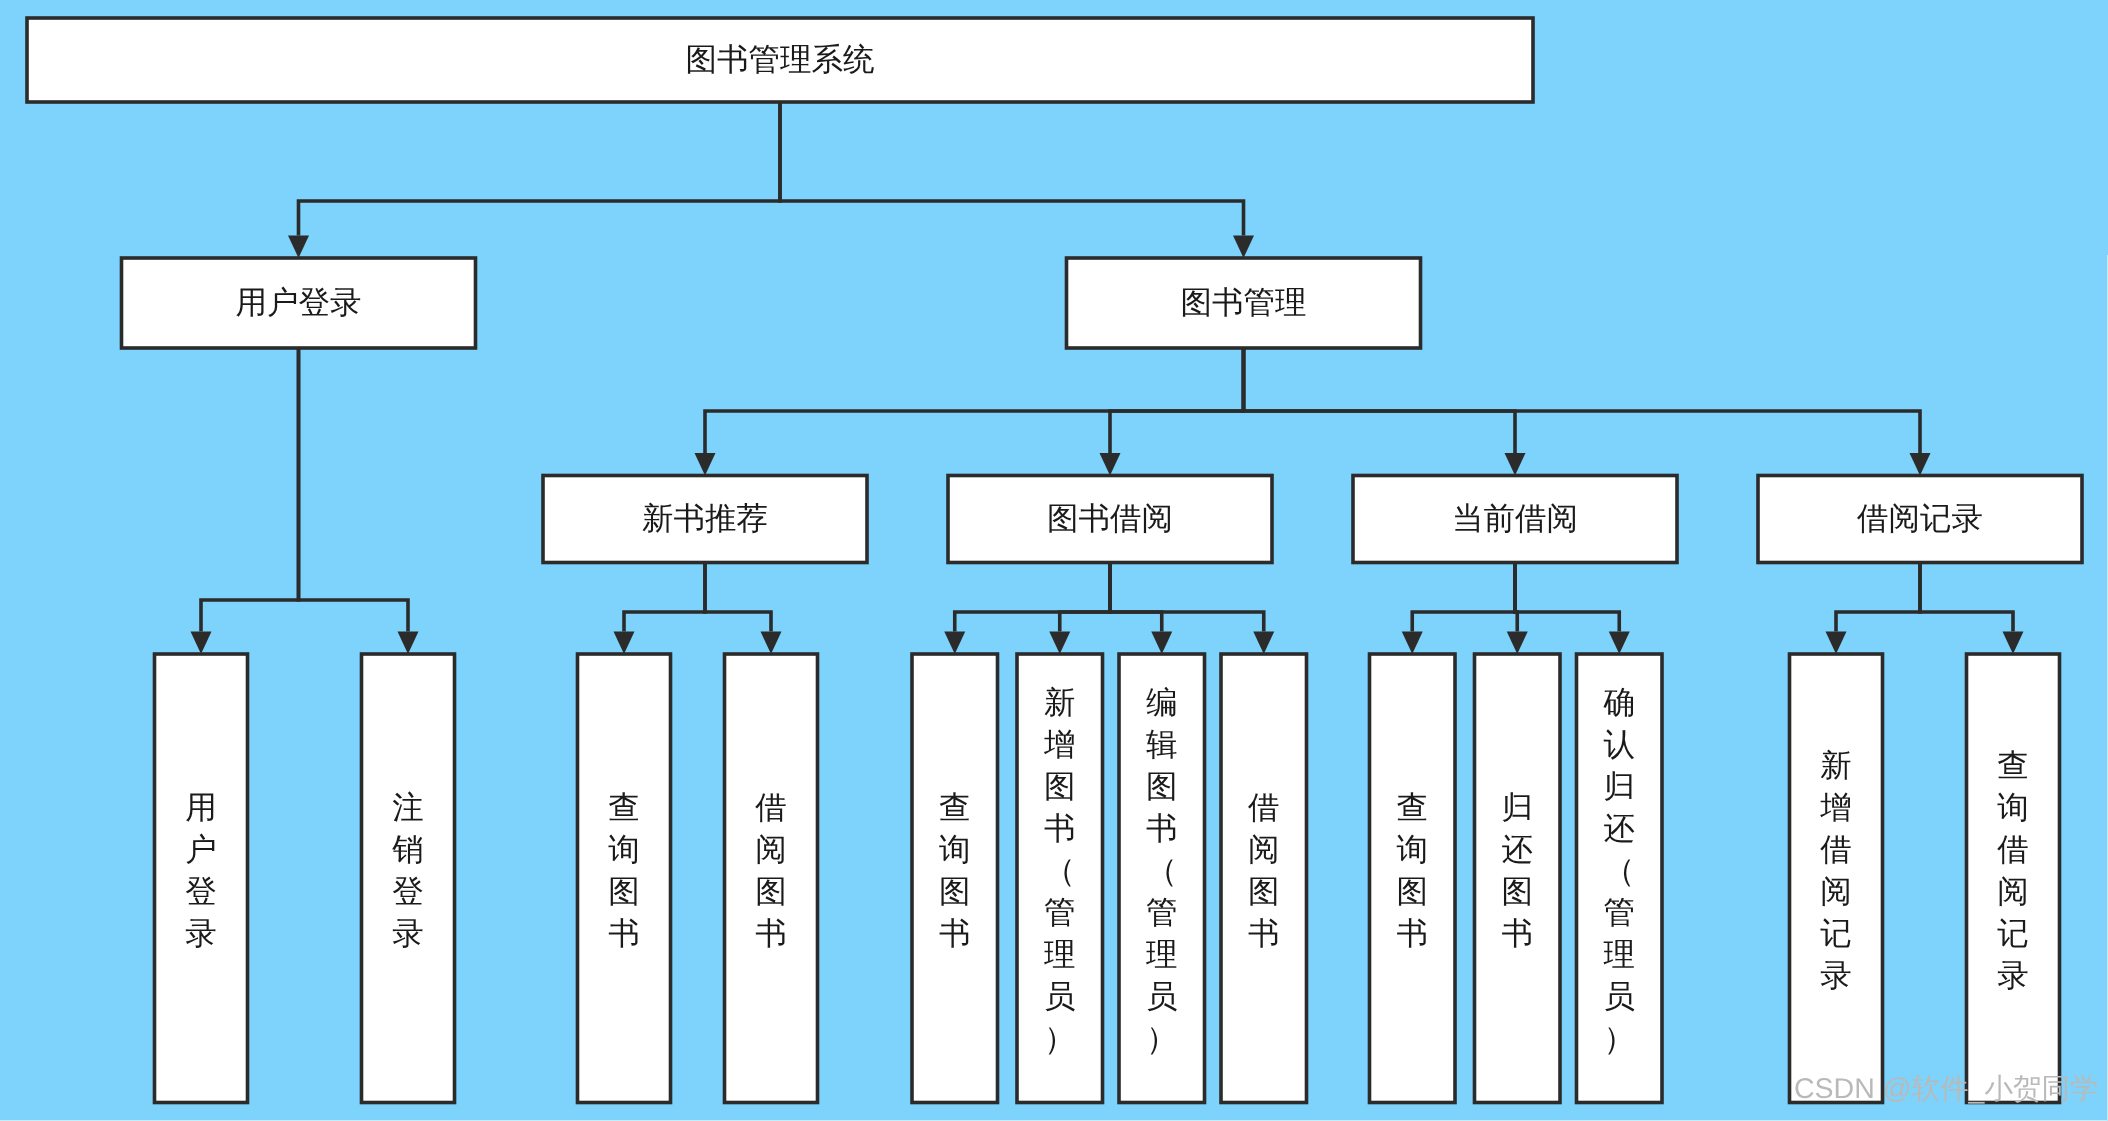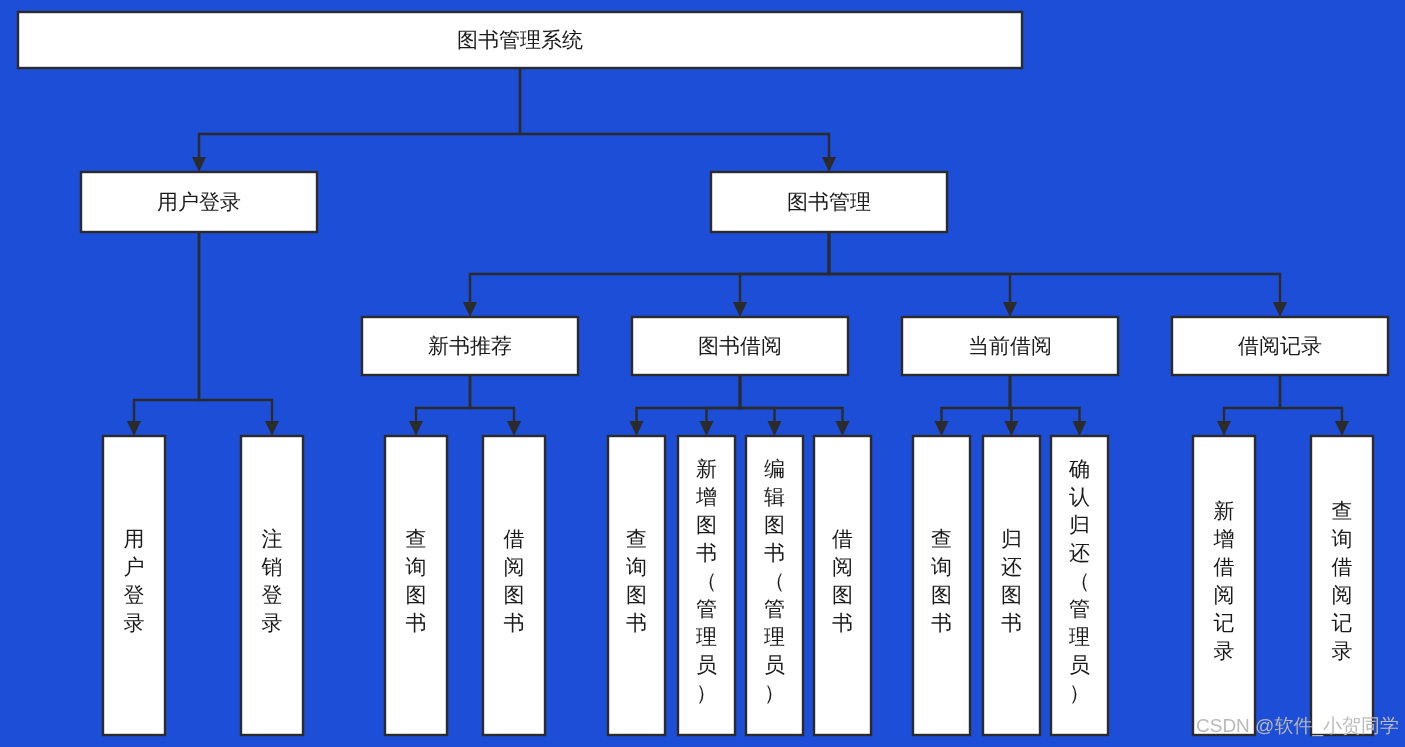--- a/index.html
+++ b/index.html
@@ -8,21 +8,21 @@
     padding: 0;
     background: #ffffff;
   }
   body {
     font-family: "Liberation Sans", "DejaVu Sans", sans-serif;
   }
   #diagram-root {
     position: relative;
     width: 1405px;
     height: 747px;
-    background: #1d4ed8;
+    background: #7dd3fc;
     overflow: hidden;
   }
   svg.diagram-canvas {
     position: absolute;
     left: 0;
     top: 0;
     width: 1405px;
     height: 747px;
     display: block;
   }

